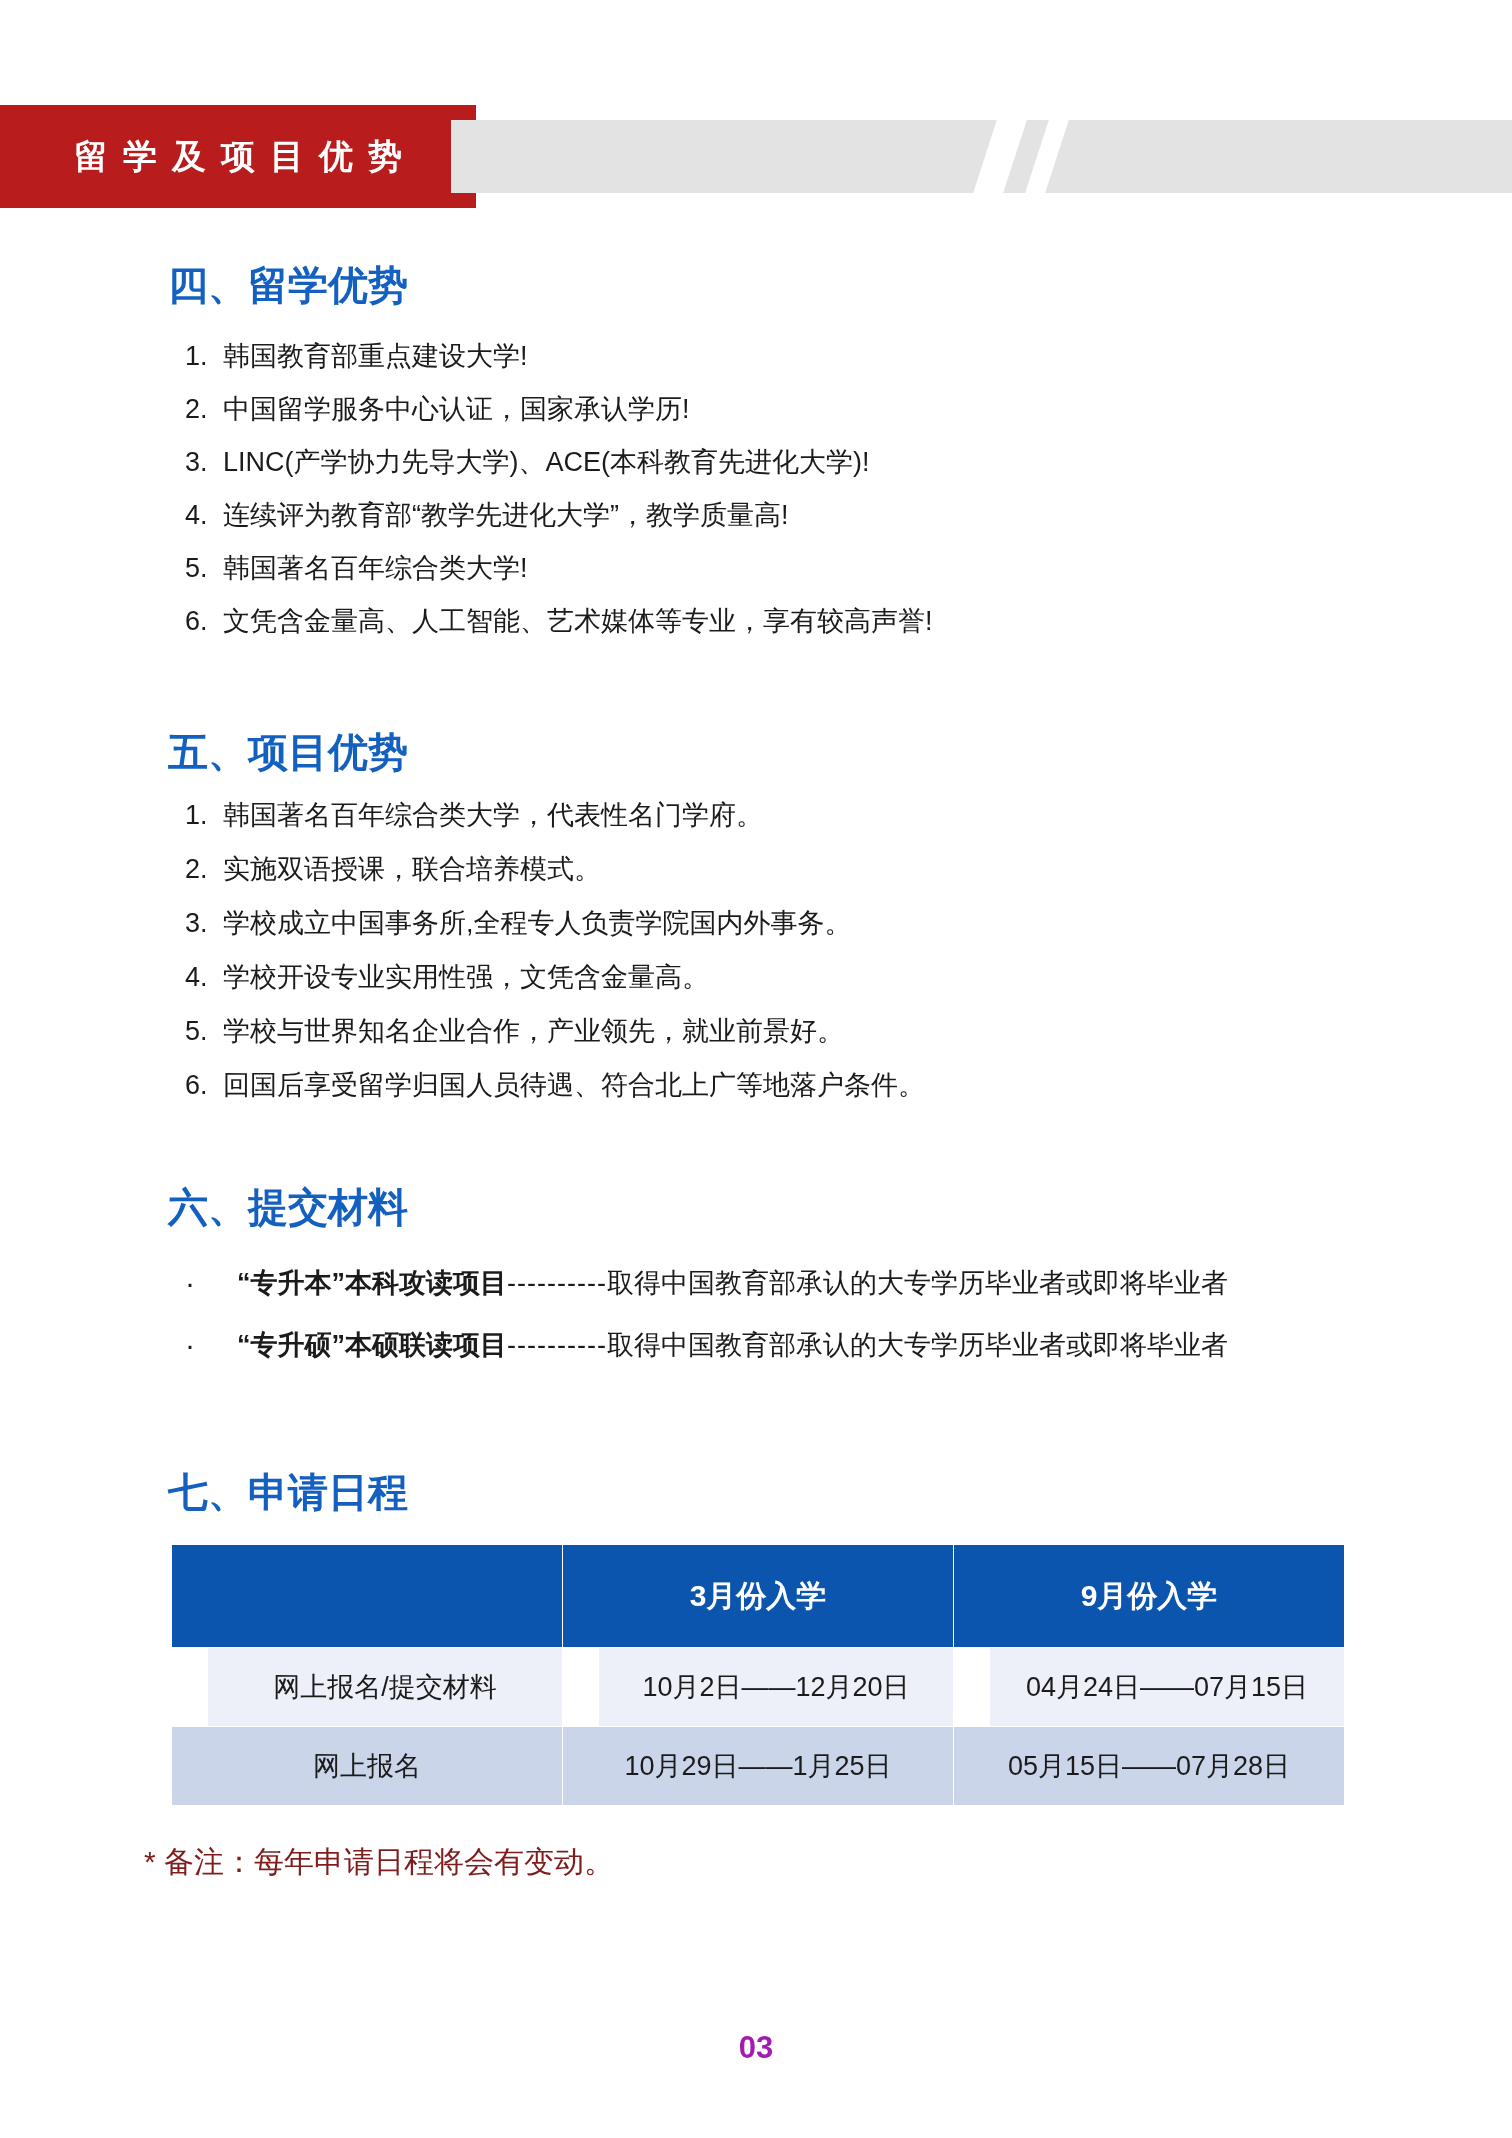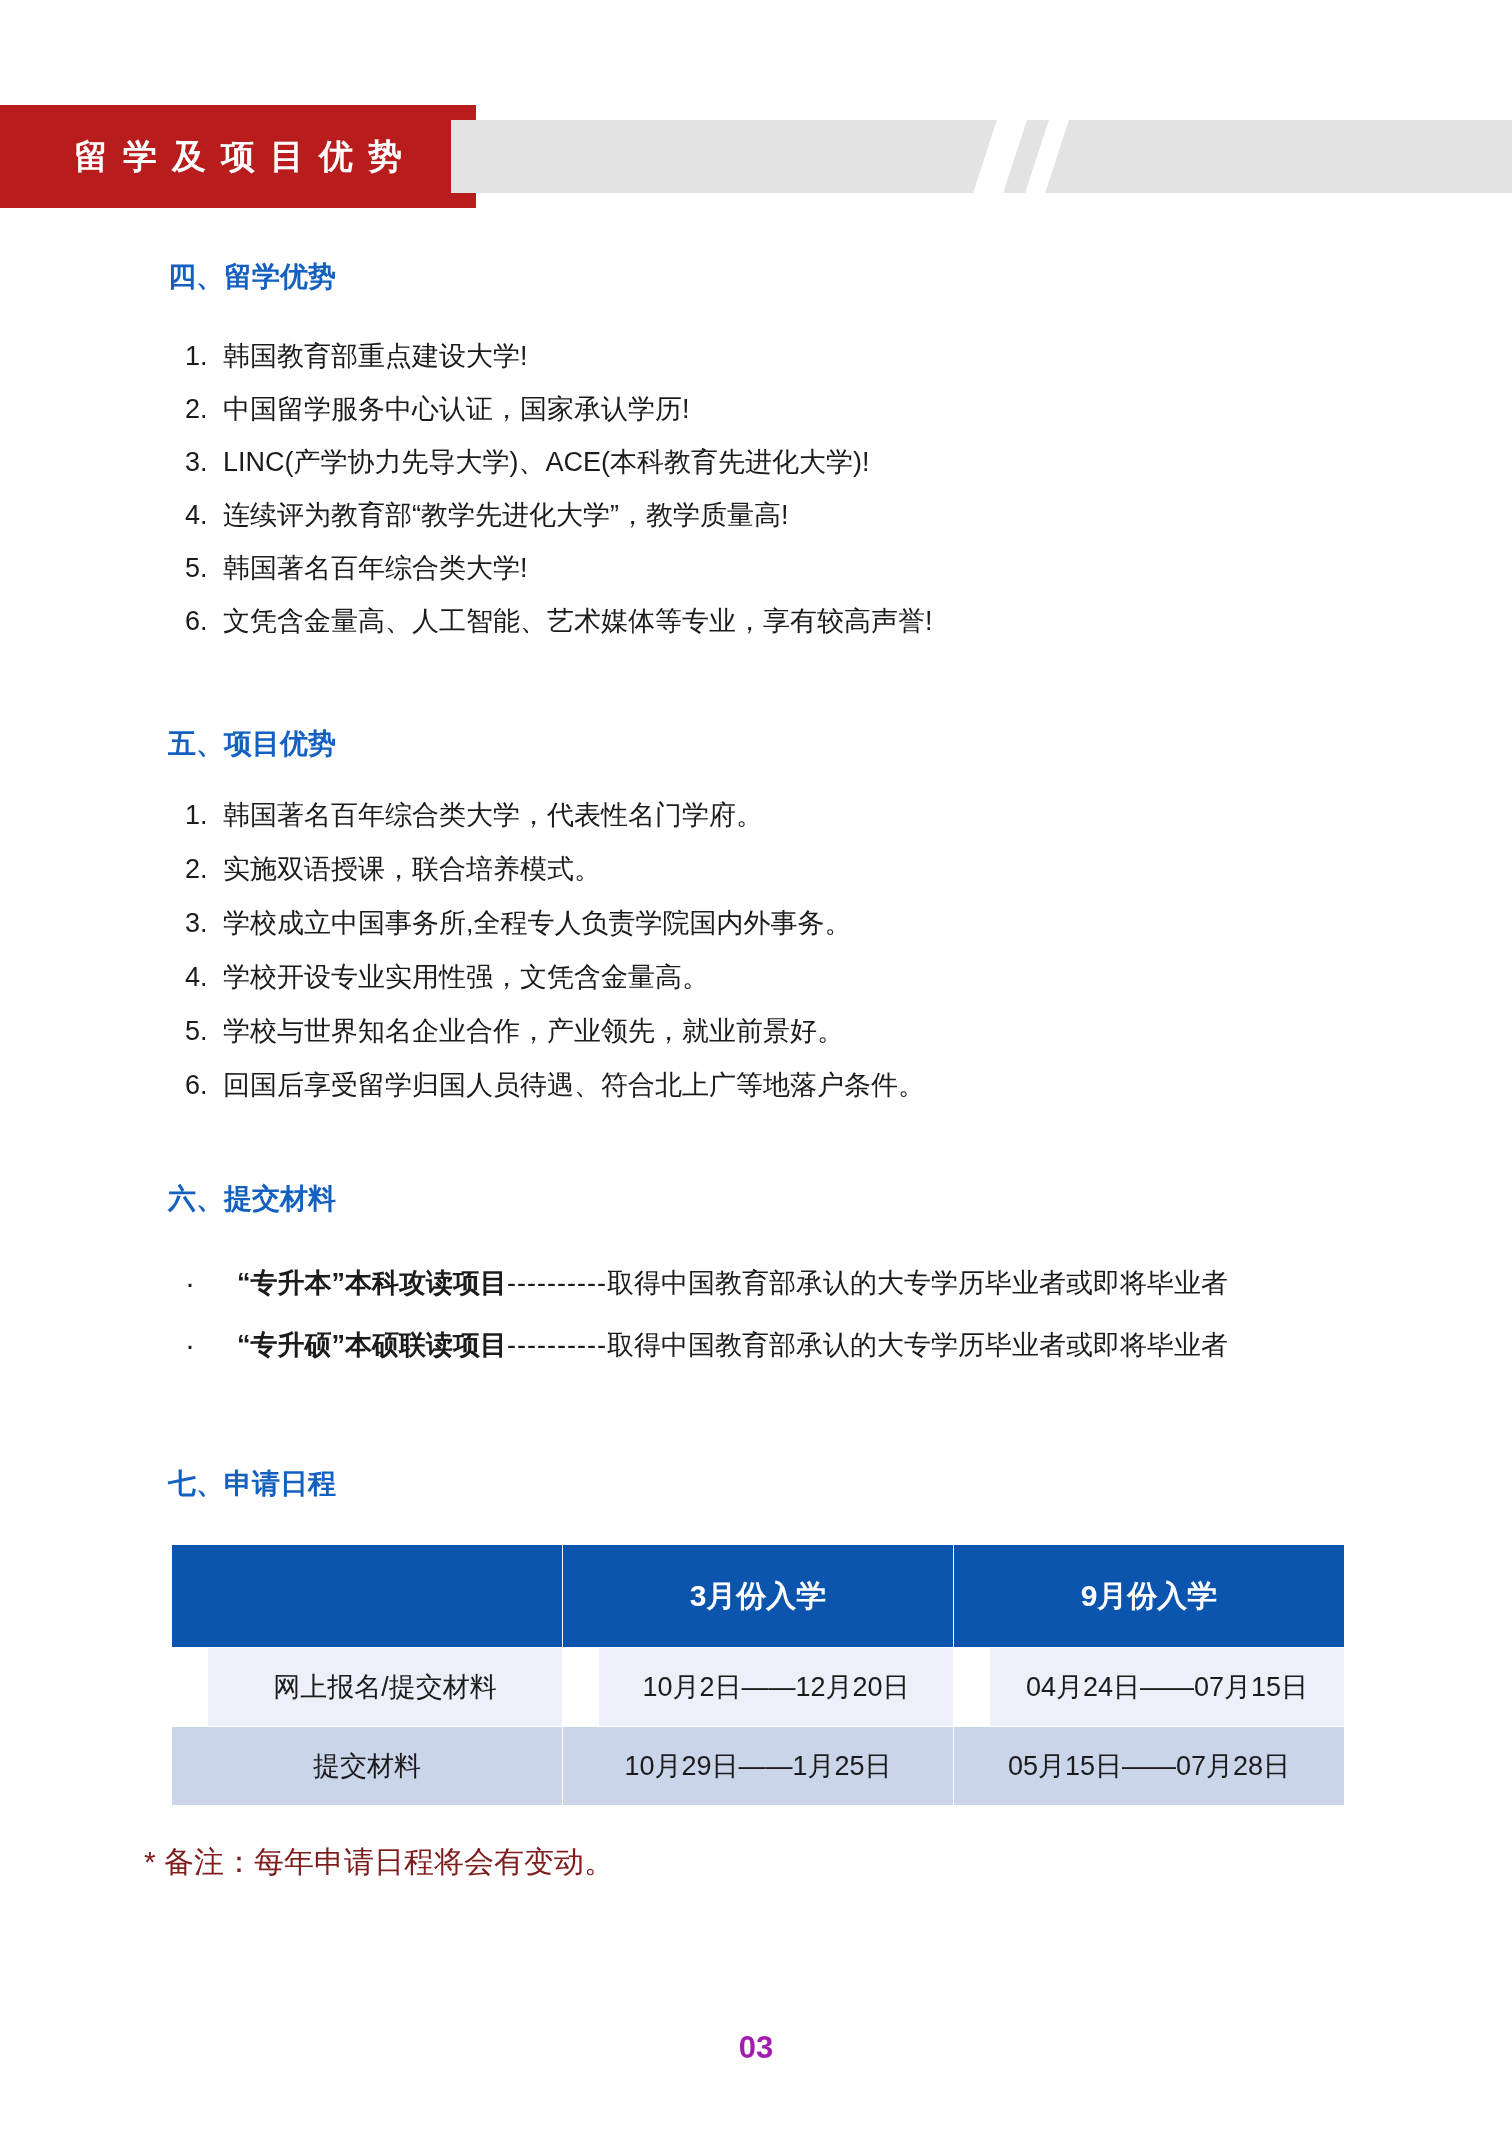--- a/index.html
+++ b/index.html
@@ -41,21 +41,21 @@
     background: #ffffff;
     transform: skewX(-18deg);
   }
   .slash-1 { left: 534px; width: 30px; }
   .slash-2 { left: 586px; width: 20px; }
 
   
   .section-title {
     position: absolute;
     left: 168px;
-    font-size: 28px;
+    font-size: 40px;
     font-weight: 700;
     color: #1460C0;
     white-space: nowrap;
   }
   #title-study    { top: 258px; }
   #title-program  { top: 725px; }
   #title-admission{ top: 1180px; }
   #title-schedule { top: 1465px; }
 
   .num-list { position: absolute; left: 0; width: 1512px; }
@@ -213,19 +213,19 @@
 <div id="title-schedule" class="section-title">七、申请日程</div>
 <div class="schedule-table">
   <div class="cell head"></div>
   <div class="cell head">3月份入学</div>
   <div class="cell head">9月份入学</div>
 
   <div class="cell r1">网上报名/提交材料</div>
   <div class="cell r1">10月2日——12月20日</div>
   <div class="cell r1">04月24日——07月15日</div>
 
-  <div class="cell r2">提交材料</div>
+  <div class="cell r2">网上报名</div>
   <div class="cell r2">10月29日——1月25日</div>
   <div class="cell r2">05月15日——07月28日</div>
 </div>
 <div class="schedule-note">* 备注：每年申请日程将会有变动。</div>
 
 <div class="page-number">03</div>
 
 </body></html>

